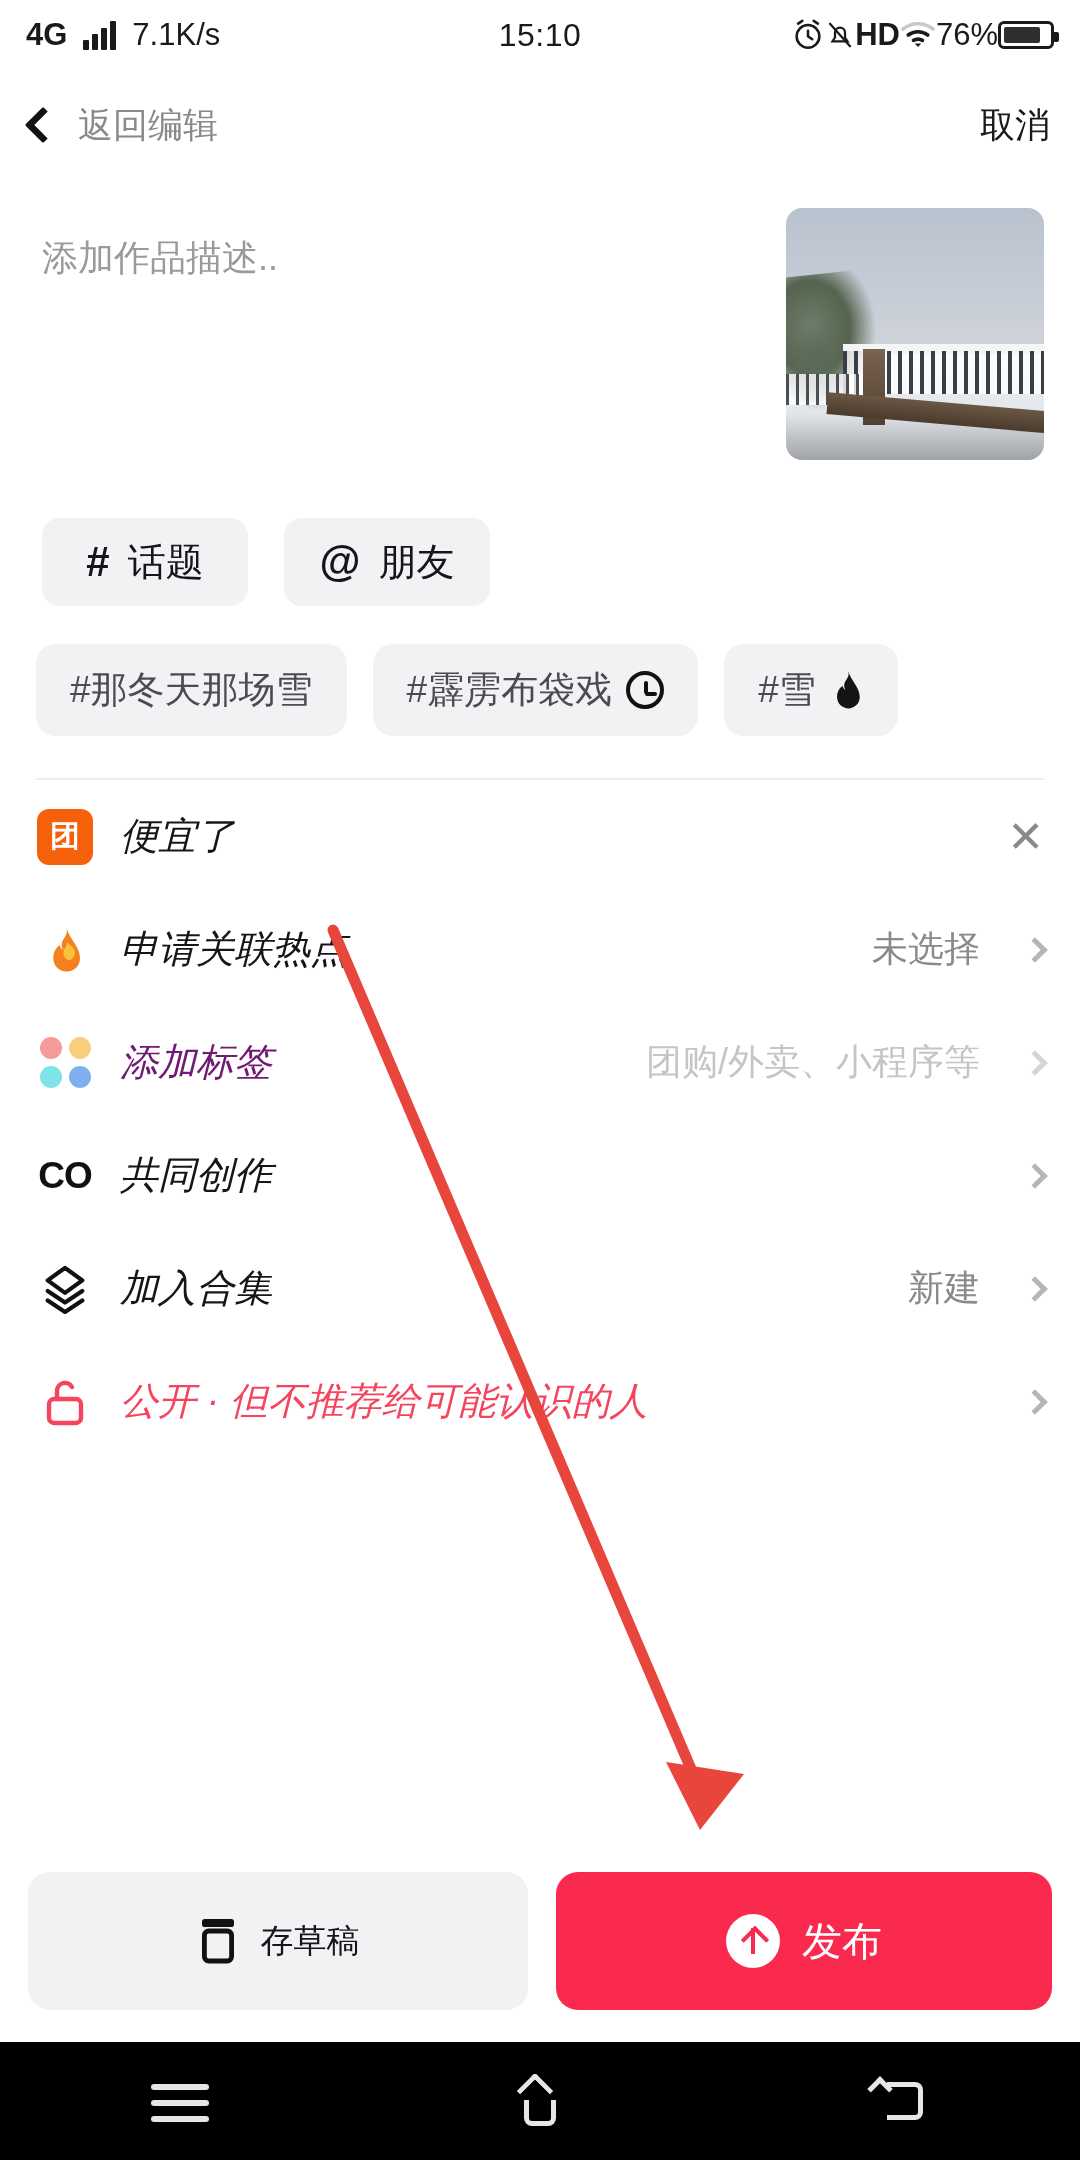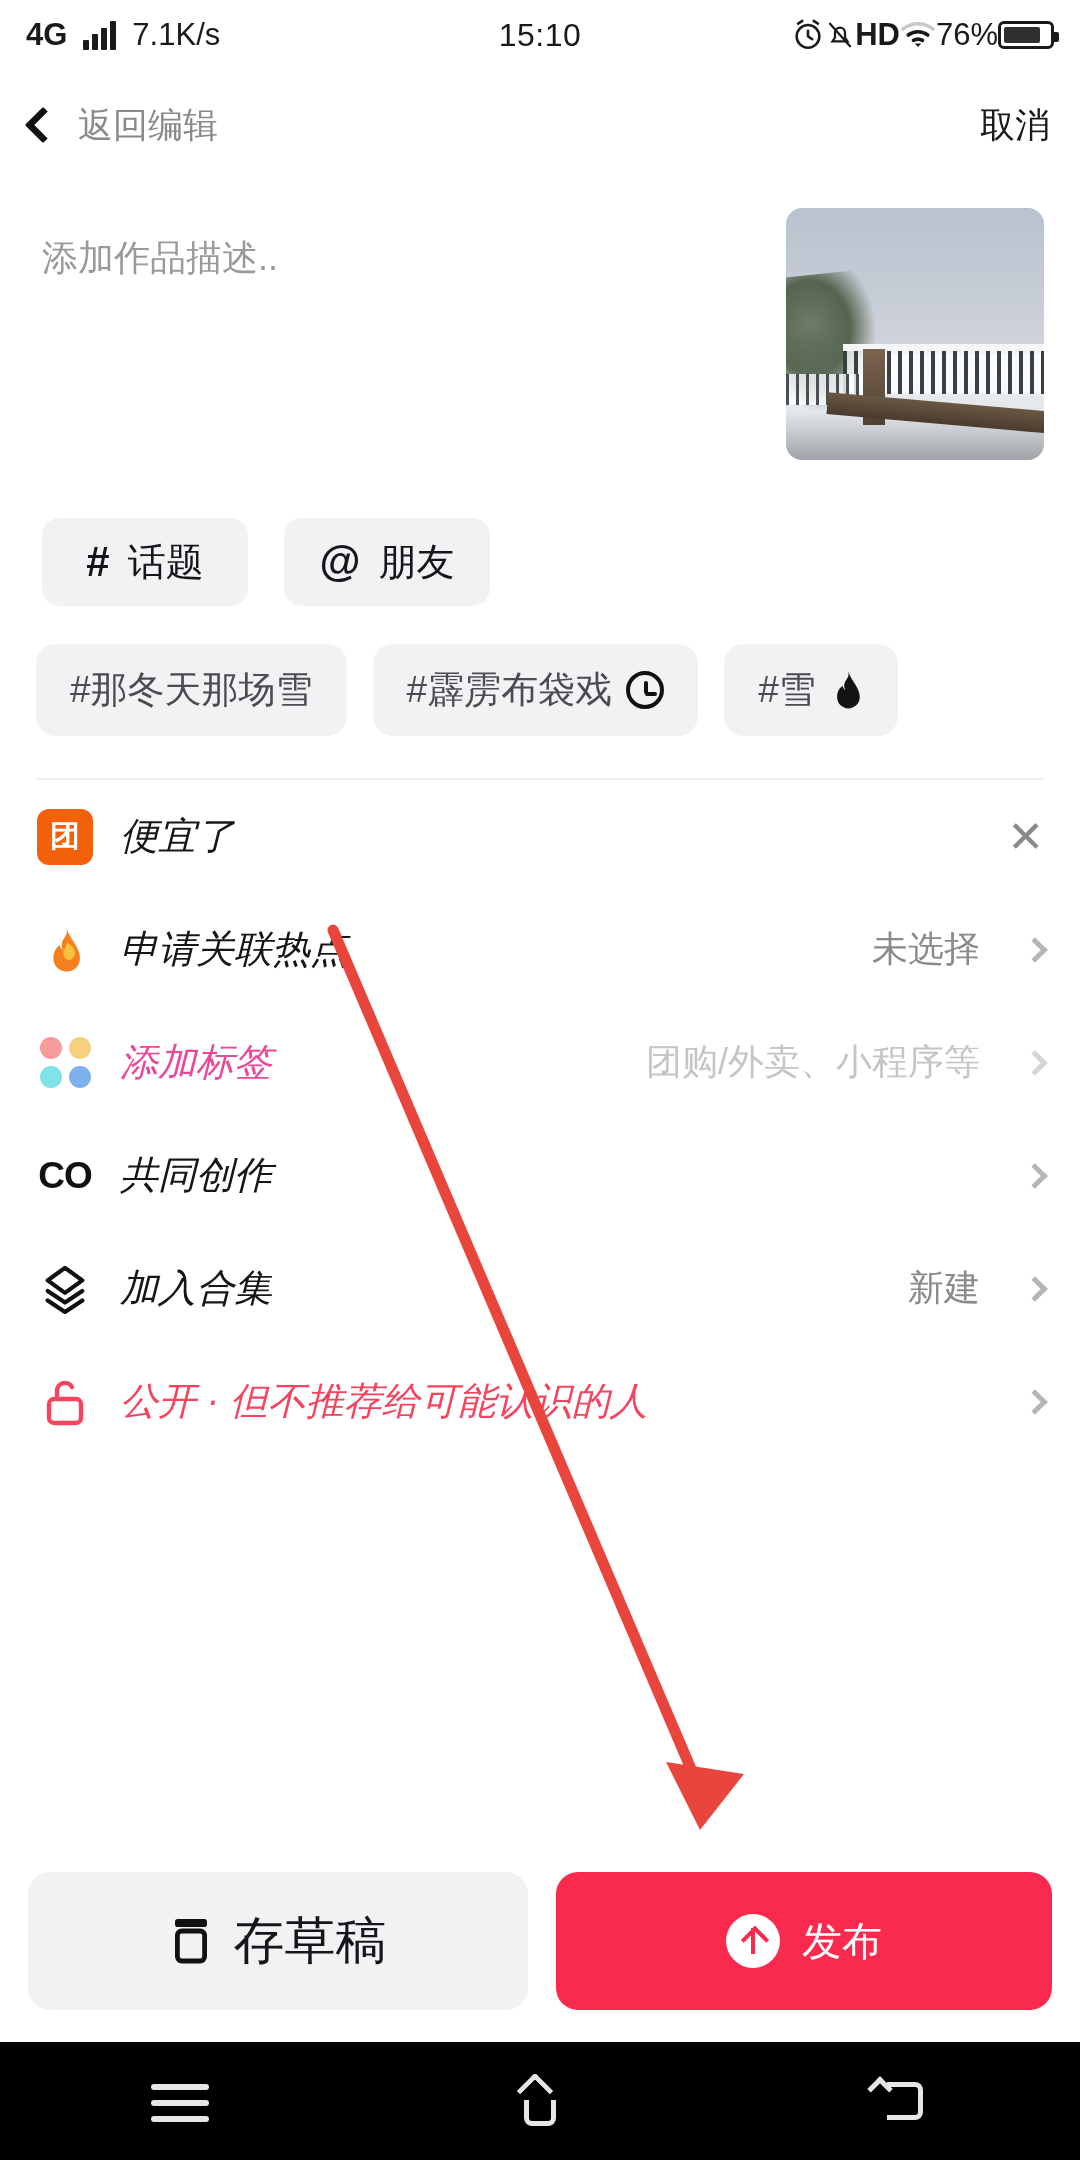--- a/index.html
+++ b/index.html
@@ -101,21 +101,21 @@
   .ic-clock:after{content:"";position:absolute;left:15px;top:17px;width:12px;height:4px;background:#111;border-radius:2px;}
   .ic-flame { font-size:36px; line-height:1; }
 
   .divider { height:2px; background:#ededf0; margin: 42px 36px 0 36px; }
 
   
   .optlist { padding: 0 36px; }
   .optrow { height:113px; display:flex; align-items:center; gap:26px; }
   .opt-ic { width:58px; height:58px; flex:0 0 auto; display:flex; align-items:center; justify-content:center; }
   .opt-label { font-size:38px; color:#16161a;font-style:italic; }
-  .opt-label.muted { color:#ec4899; }
+  .opt-label.muted { color:#701a75; }
   .opt-label.danger { color:#f5455e; }
   .opt-val { margin-left:auto; font-size:36px; color:#8a8a8e; }
   .opt-val.muted { color:#c4c4c9; }
   .chev-right {
     width:18px; height:18px; border-right:5px solid #b5b5ba; border-top:5px solid #b5b5ba;
     transform: rotate(45deg); margin-left:20px; flex:0 0 auto;
   }
   .close-x { margin-left:auto; font-size:44px; color:#8a8a8e; line-height:1; font-weight:300;}
 
   
@@ -126,21 +126,21 @@
   }
   .ic-dots { display:grid; grid-template-columns:repeat(2,22px); grid-template-rows:repeat(2,22px); gap:7px; }
   .ic-dots b { display:block; width:22px; height:22px; border-radius:50%; }
   .ic-co { font-size:37px; font-weight:700; color:#111; letter-spacing:-1px; }
 
   
   .actions { position:absolute; left:0; right:0; bottom:150px; display:flex; gap:28px; padding: 0 28px; }
   .btn-draft {
     flex: 0 0 500px; height:138px; background:#f2f2f4; border-radius:22px;
     display:flex; align-items:center; justify-content:center; gap:22px;
-    font-size:51px; color:#16161a;
+    font-size:33px; color:#16161a;
   }
   .btn-pub {
     flex:1; height:138px; background:#fa2a4f; border-radius:22px;
     display:flex; align-items:center; justify-content:center; gap:22px;
     font-size:40px; color:#fff;
   }
   .ic-up { width:54px; height:54px; border-radius:50%; background:#fff; position:relative; }
   .ic-up:before { content:""; position:absolute; left:25px; top:14px; width:4px; height:26px; background:#fa2a4f; }
   .ic-up:after { content:""; position:absolute; left:19px; top:16px; width:16px; height:16px;
                  border-left:4px solid #fa2a4f; border-top:4px solid #fa2a4f; transform:rotate(45deg); }

